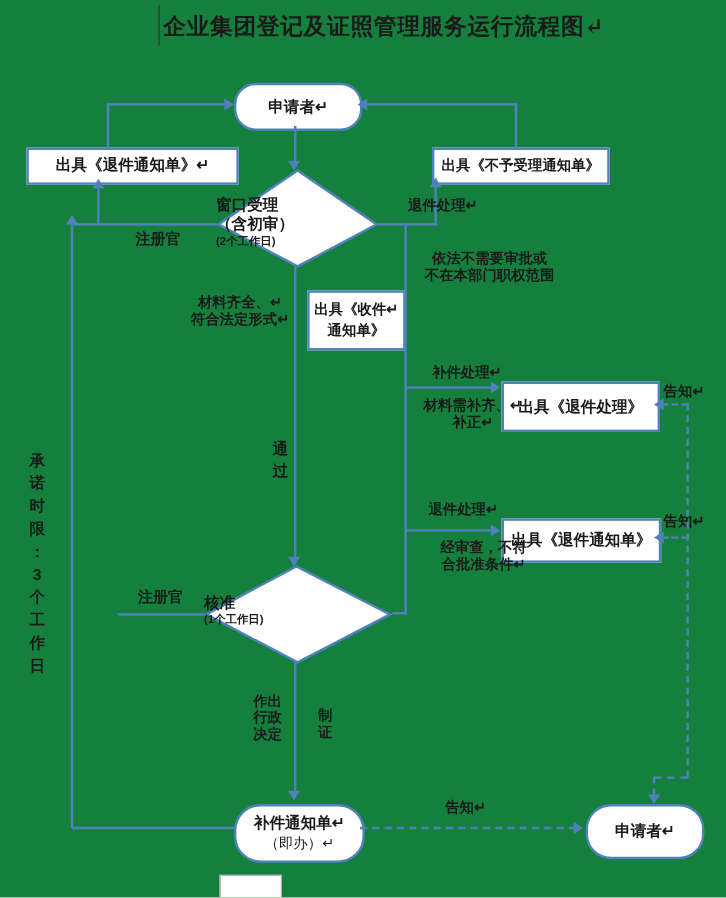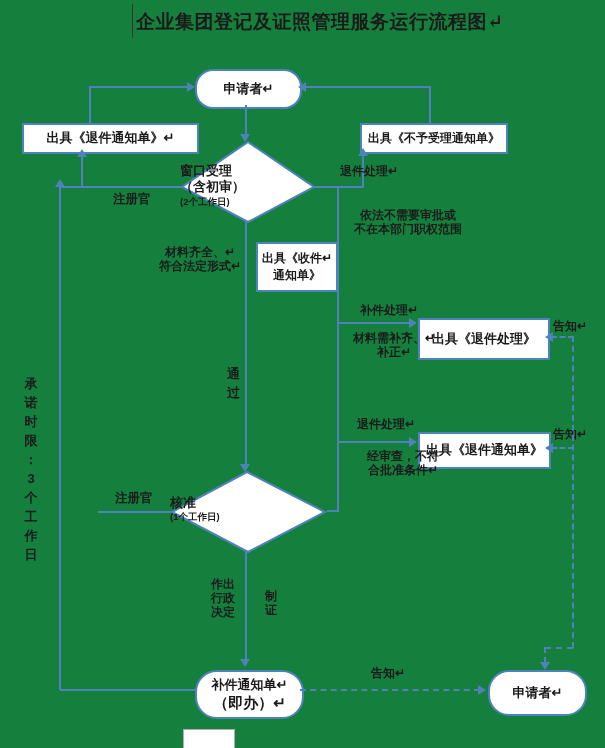--- a/index.html
+++ b/index.html
@@ -8,21 +8,21 @@
     position:relative; width:605px; height:748px; background:#15803d;
     font-family:"Liberation Sans", sans-serif; color:var(--txt); overflow:hidden;
   }
   .abs { position:absolute; }
   .title { font-size:19px; font-weight:bold; letter-spacing:.5px; font-family:"DejaVu Serif", serif; white-space:nowrap; }
   .cursor { width:1px; background:#333; }
   .oval {
     border:2px solid var(--line); background:#fff; display:flex; flex-direction:column;
     align-items:center; justify-content:center; font-weight:bold; font-size:13px; text-align:center;
   }
-  .oval .sub { font-size:15px; font-weight:bold; margin-top:0; }
+  .oval .sub { font-size:12px; font-weight:normal; margin-top:0; }
   .box {
     border:2px solid var(--line); background:#fff; display:flex; flex-direction:column;
     align-items:center; justify-content:center; font-weight:bold; font-size:13px;
     text-align:center; white-space:pre-line; line-height:1.45;
   }
   .lbl { font-weight:bold; font-size:12px; white-space:pre-line; line-height:1.18; }
   .ctr { text-align:center; }
   .lh19 { line-height:19px; font-size:13px; }
   .lh14 { line-height:14px; }
   .line-h { height:0; border-top:2px solid var(--line); }

